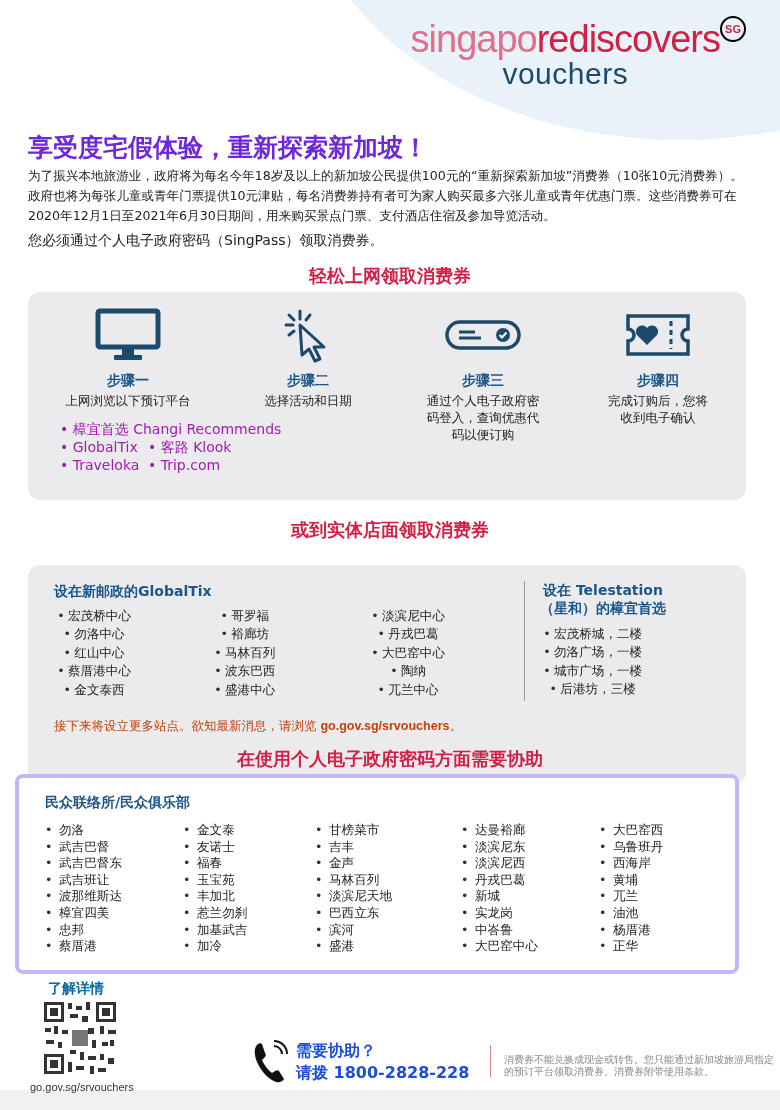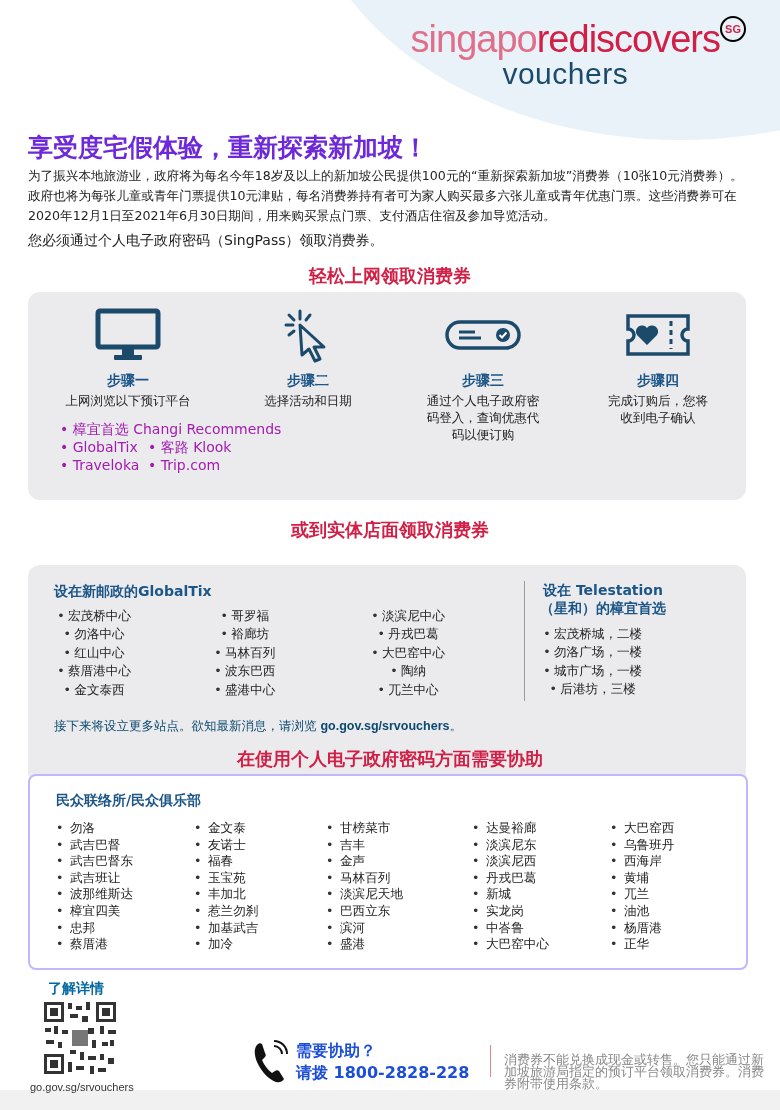--- a/index.html
+++ b/index.html
@@ -26,34 +26,34 @@
   .step .s-desc { font-size:12.5px; color:#222; line-height:17px; margin-top:2px; }
   .platforms { position:absolute; left:22px; top:128px; font-size:14px; color:#a21caf; line-height:18px;margin-left:10px; }
   .platforms .row span { display:inline-block; }
 
   .stores { top:565px; height:219px;text-align:center; }
   .stores h3 { position:absolute; left:26px; top:18px; margin:0; font-size:14px; color:#1c5587; }
   .col { position:absolute; font-size:12.6px; line-height:18.4px; color:#222; list-style:none; padding:0; margin:0; }
   .col li::before { content:"•"; display:inline-block; width:14px; color:#333; }
   .vdivider { position:absolute; left:496px; top:16px; width:1px; height:120px; background:#999; }
   .tele-h { position:absolute; left:512px; top:16px; font-size:14px; font-weight:bold; color:#1c5587; line-height:18px; }
-  .stores-note { position:absolute; left:26px; top:153px; font-size:12.5px; color:#0c4a6e; }
+  .stores-note { position:absolute; left:26px; top:153px; font-size:12.5px; color:#c2410c; }
   .stores-note b { font-family:"Liberation Sans", sans-serif; font-weight:bold; }
 
-  .cc { position:absolute; left:28px; top:774px; width:716px; height:192px; border:2px solid #c4b5fd; border-radius:8px; background:#fff; }
+  .cc { position:absolute; left:15px; top:774px; width:716px; height:192px; border:4px solid #c4b5fd; border-radius:8px; background:#fff; }
   .cc h3 { position:absolute; left:26px; top:16px; margin:0; font-size:14px; color:#1c5587; }
 
   .footer-bg { position:absolute; left:0; top:1090px; width:780px; height:20px; background:#f1f1f1; }
   .learn { position:absolute; left:48px; top:980px; font-size:14px; font-weight:bold; color:#0369a1; }
   .qr { position:absolute; left:42px; top:1000px; width:76px; height:76px; }
   .qr-url { position:absolute; left:30px; top:1081px; font-size:11px; color:#333; font-family:"Liberation Sans", sans-serif; }
   .help { position:absolute; left:252px; top:1040px; }
   .help .txt { position:absolute; left:44px; top:0; font-size:16px; font-weight:bold; color:#1d4ed8; line-height:22px; white-space:nowrap; }
   .disc-div { position:absolute; left:490px; top:1045px; width:1px; height:32px; background:#d88; }
-  .disc { position:absolute; left:504px; top:1054px; width:270px; font-size:13px; color:#888; line-height:12px; }
+  .disc { position:absolute; left:504px; top:1054px; width:270px; font-size:10px; color:#888; line-height:12px; }
 </style>
 </head>
 <body>
 
 <div class="bgcircle"></div>
 
 <div class="logo">
   <div class="logo-line1"><span class="a">singapo</span><span class="b">rediscovers</span></div>
   <div class="logo-sg">SG</div>
   <div class="logo-line2">vouchers</div>

